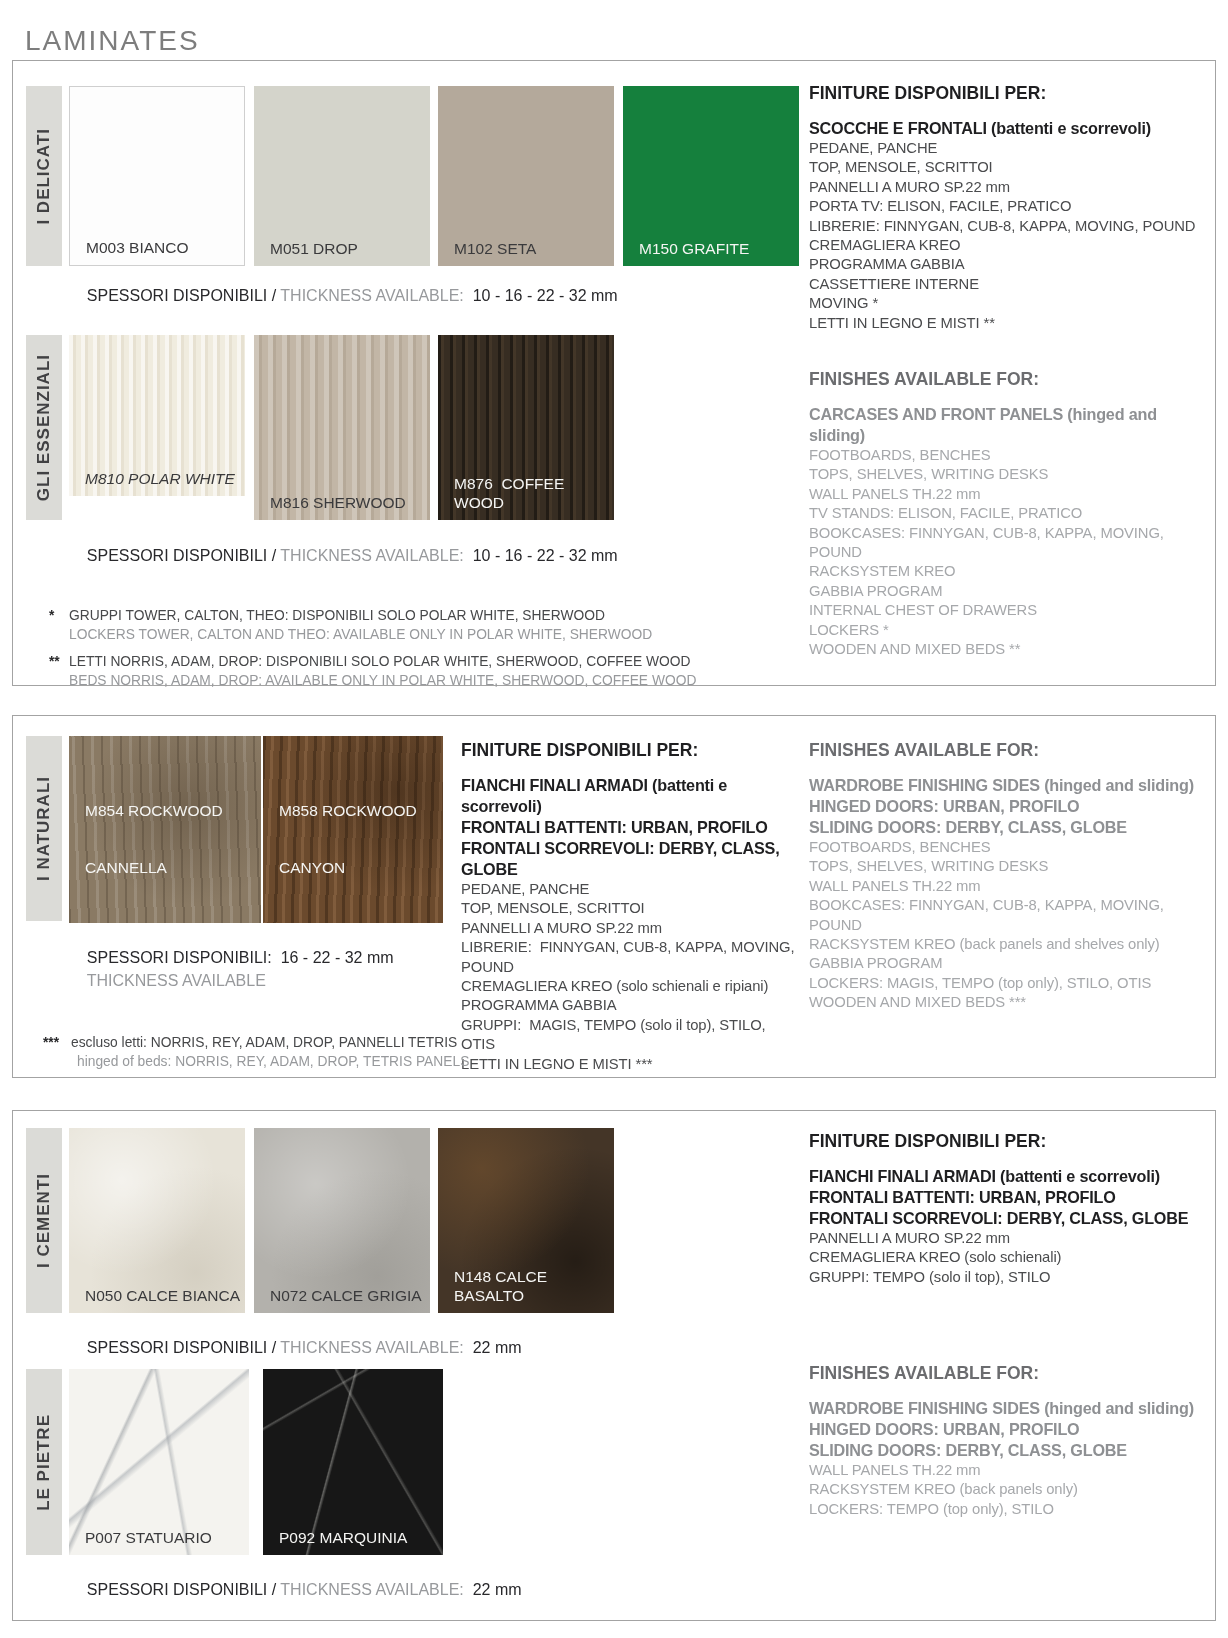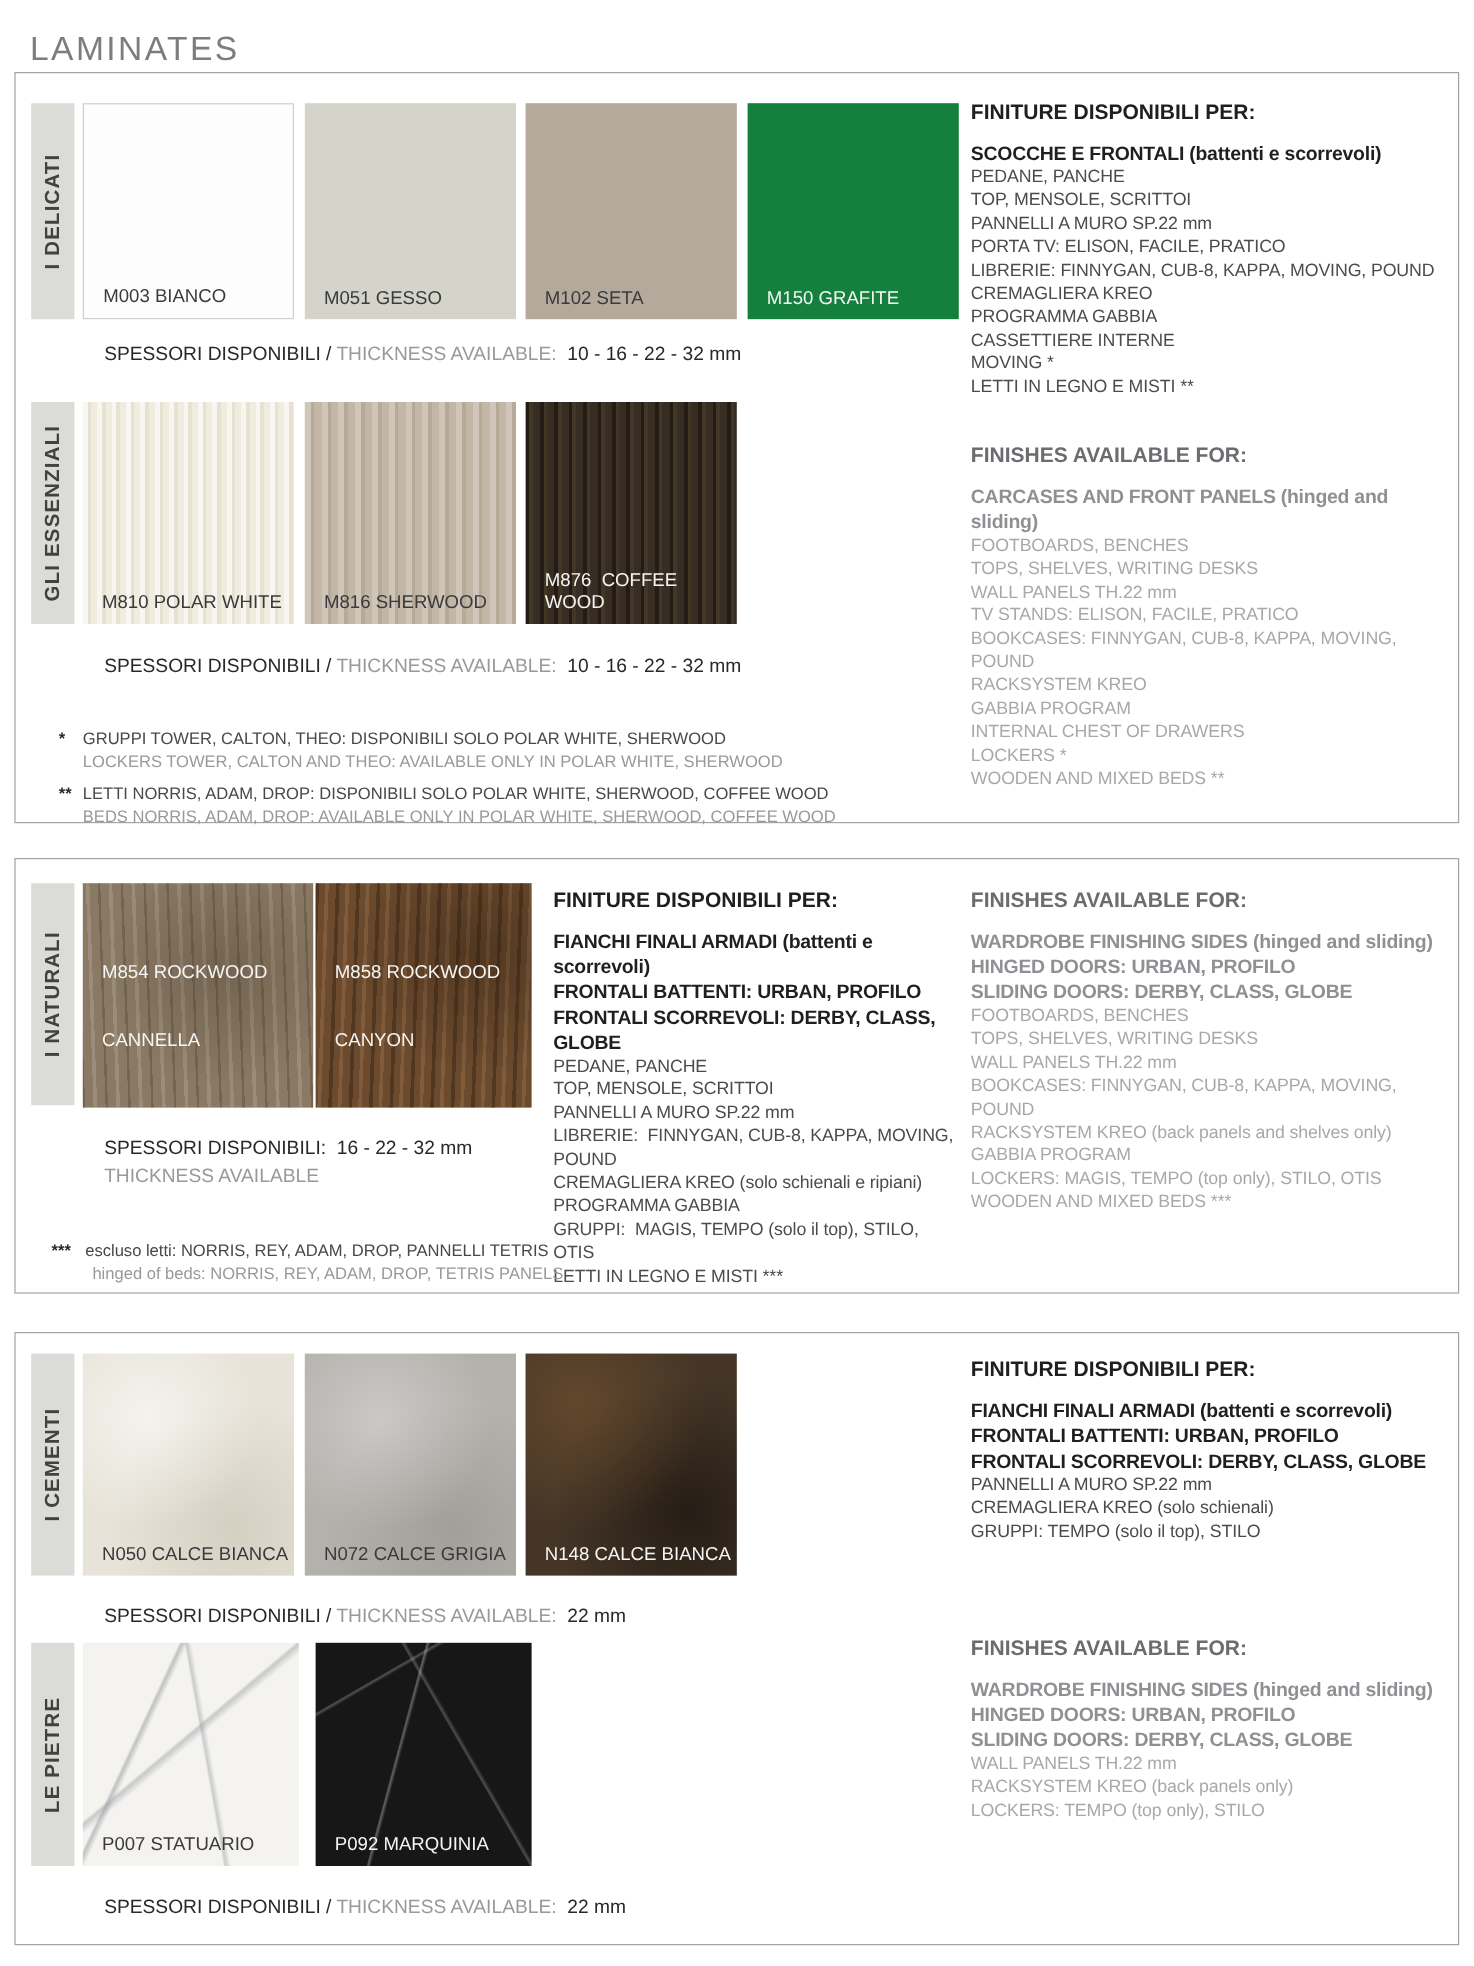--- a/index.html
+++ b/index.html
@@ -83,36 +83,36 @@
 
 <section class="box box1">
 
   <div class="cat-label" style="left:13px;top:25px;width:36px;height:180px;">
     <span>I DELICATI</span>
   </div>
   <div class="swatch m003" style="left:56px;top:25px;width:176px;height:180px;">
     <div class="sw-label">M003 BIANCO</div>
   </div>
   <div class="swatch m051" style="left:241px;top:25px;width:176px;height:180px;">
-    <div class="sw-label">M051 GESSO</div>
+    <div class="sw-label">M051 DROP</div>
   </div>
   <div class="swatch m102" style="left:425px;top:25px;width:176px;height:180px;">
     <div class="sw-label">M102 SETA</div>
   </div>
   <div class="swatch m150 light-label" style="left:610px;top:25px;width:176px;height:180px;">
     <div class="sw-label">M150 GRAFITE</div>
   </div>
   <div class="thick" style="left:56px;top:208px;">
     <span class="it">SPESSORI DISPONIBILI / </span><span class="en">THICKNESS AVAILABLE:  </span><span class="vals">10 - 16 - 22 - 32 mm</span>
   </div>
 
   <div class="cat-label" style="left:13px;top:274px;width:36px;height:185px;">
     <span>GLI ESSENZIALI</span>
   </div>
-  <div class="swatch m810" style="left:56px;top:274px;width:176px;height:185px;">
+  <div class="swatch m810" style="left:56px;top:274px;width:176px;height:161px;font-style:italic;">
     <div class="sw-label">M810 POLAR WHITE</div>
   </div>
   <div class="swatch m816" style="left:241px;top:274px;width:176px;height:185px;">
     <div class="sw-label">M816 SHERWOOD</div>
   </div>
   <div class="swatch m876 light-label" style="left:425px;top:274px;width:176px;height:185px;">
     <div class="sw-label">M876  COFFEE WOOD</div>
   </div>
   <div class="thick" style="left:56px;top:468px;">
     <span class="it">SPESSORI DISPONIBILI / </span><span class="en">THICKNESS AVAILABLE:  </span><span class="vals">10 - 16 - 22 - 32 mm</span>
@@ -226,21 +226,21 @@
   <div class="cat-label" style="left:13px;top:17px;width:36px;height:185px;">
     <span>I CEMENTI</span>
   </div>
   <div class="swatch n050" style="left:56px;top:17px;width:176px;height:185px;">
     <div class="sw-label">N050 CALCE BIANCA</div>
   </div>
   <div class="swatch n072" style="left:241px;top:17px;width:176px;height:185px;">
     <div class="sw-label">N072 CALCE GRIGIA</div>
   </div>
   <div class="swatch n148 light-label" style="left:425px;top:17px;width:176px;height:185px;">
-    <div class="sw-label">N148 CALCE BIANCA</div>
+    <div class="sw-label">N148 CALCE BASALTO</div>
   </div>
   <div class="thick" style="left:56px;top:210px;">
     <span class="it">SPESSORI DISPONIBILI / </span><span class="en">THICKNESS AVAILABLE:  </span><span class="vals">22 mm</span>
   </div>
 
   <div class="cat-label" style="left:13px;top:258px;width:36px;height:186px;">
     <span>LE PIETRE</span>
   </div>
   <div class="swatch p007" style="left:56px;top:258px;width:180px;height:186px;">
     <div class="sw-label">P007 STATUARIO</div>

